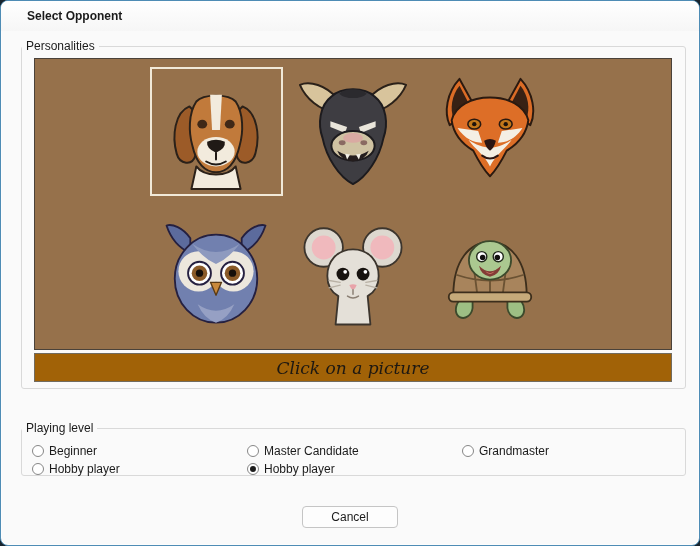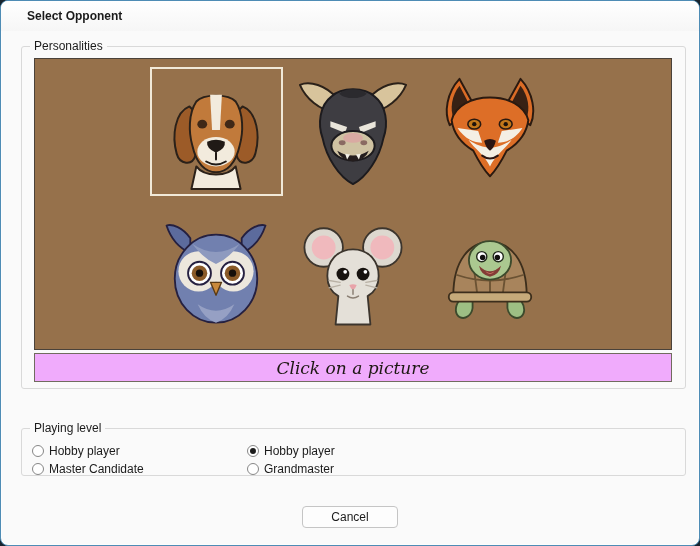--- a/index.html
+++ b/index.html
@@ -20,21 +20,21 @@
     padding-left:26px; font-size:12px; color:#1b1b1b;
     background:linear-gradient(#ffffff,#f6f6f6);
     font-weight:bold;
   }
   .groupbox {
     position:relative; box-sizing:border-box;
     border:1px solid #d9d9d9; border-radius:3px;
     margin:0 13px 0 20px; background:#fafafa;
   }
   .gb-label {
-    position:absolute; top:-8px; left:8px;
+    position:absolute; top:-8px; left:0;
     background:#fafafa; padding:0 4px;
     font-size:12px; color:#1b1b1b; line-height:14px;
   }
   .personalities { margin-top:15px; height:343px; padding:11px 13px 6px 12px; }
   .picture-area {
     box-sizing:border-box; height:292px;
     border:1px solid #4a423a; background:#96714b;
     padding-top:8px;
   }
   .row { display:flex; justify-content:center; gap:4px; }
@@ -45,21 +45,21 @@
     border:2px solid transparent; cursor:pointer;
   }
   .row1 .cell { height:129px; }
   .row2 .cell { height:118px; }
   .cell.selected { border-color:#f1e9d8; }
   .cell svg { display:block; }
   .row1 .cell svg { width:118px; height:118px; }
   .row2 .cell svg { width:110px; height:110px; }
   .instruction-bar {
     box-sizing:border-box; margin-top:3px; height:29px;
-    border:1px solid #716b5f; background:#f0abfc;
+    border:1px solid #716b5f; background:#a16207;
     display:flex; align-items:center; justify-content:center;
     font-family:"DejaVu Serif", serif; font-style:italic;
     font-size:17px; color:#1d1812;
   }
   .playing-level { margin-top:39px; height:48px; padding:13px 8px 0 10px; }
   .options {
     display:grid; grid-auto-flow:column;
     grid-template-rows:18px 18px;
     grid-template-columns:215px 215px auto;
   }
@@ -207,20 +207,24 @@
     <div class="instruction-bar">
       <span>Click on a picture</span>
     </div>
   </div>
 
   <div class="groupbox playing-level">
     <span class="gb-label">Playing level</span>
     <div class="options">
       <label class="option">
         <span class="radio"></span>
+        <span>Beginner</span>
+      </label>
+      <label class="option">
+        <span class="radio"></span>
         <span>Hobby player</span>
       </label>
       <label class="option">
         <span class="radio"></span>
         <span>Master Candidate</span>
       </label>
       <label class="option">
         <span class="radio selected"></span>
         <span>Hobby player</span>
       </label>

